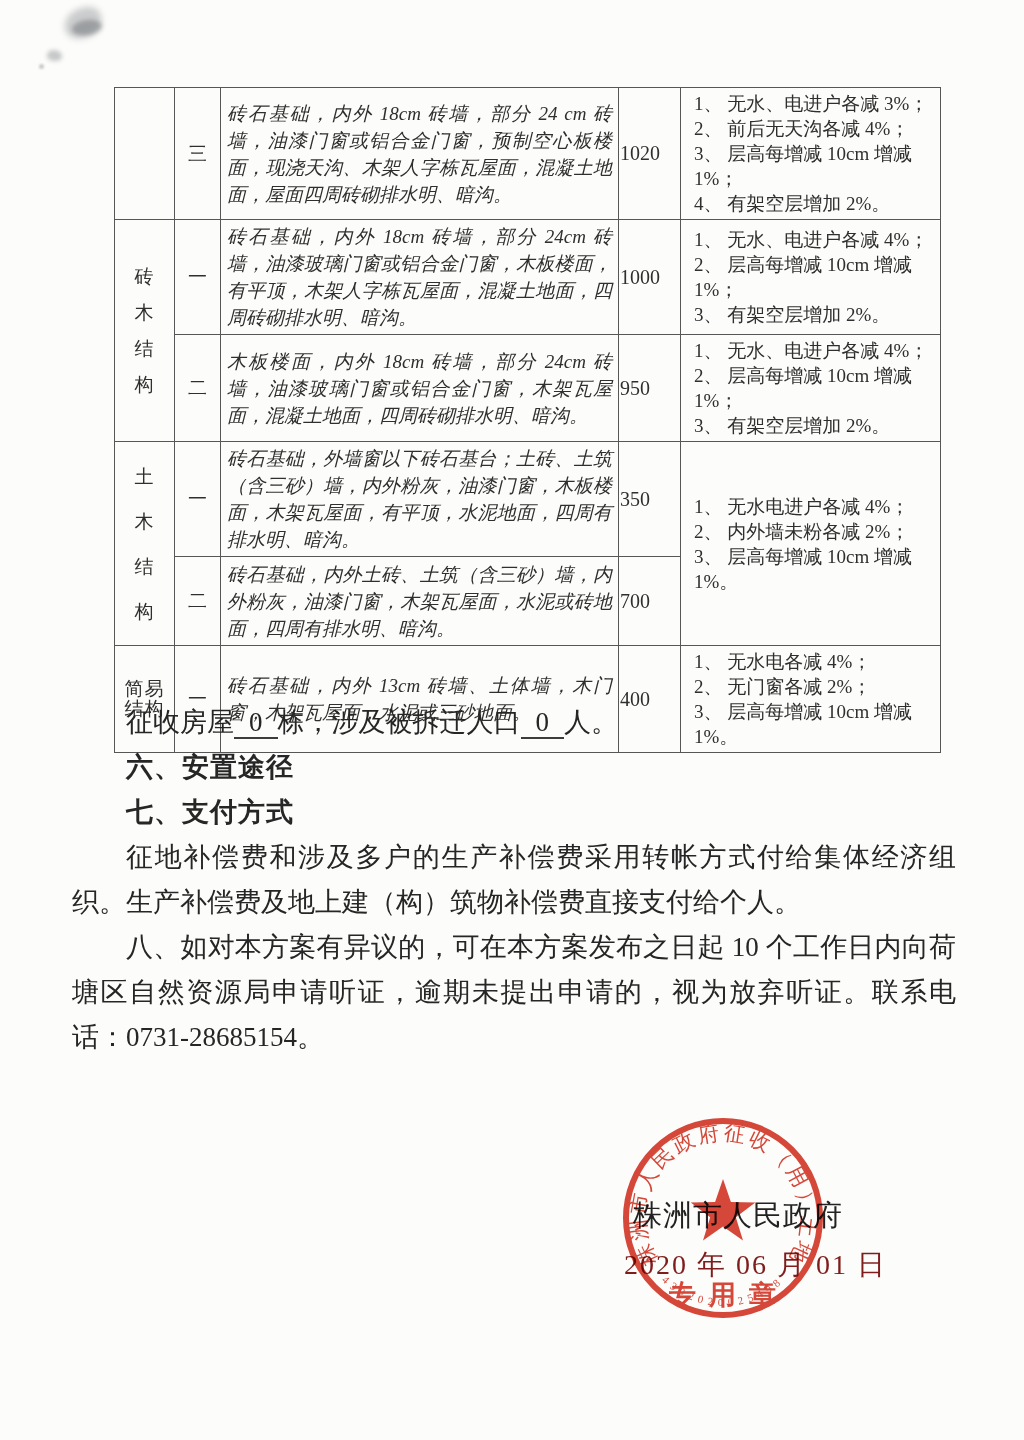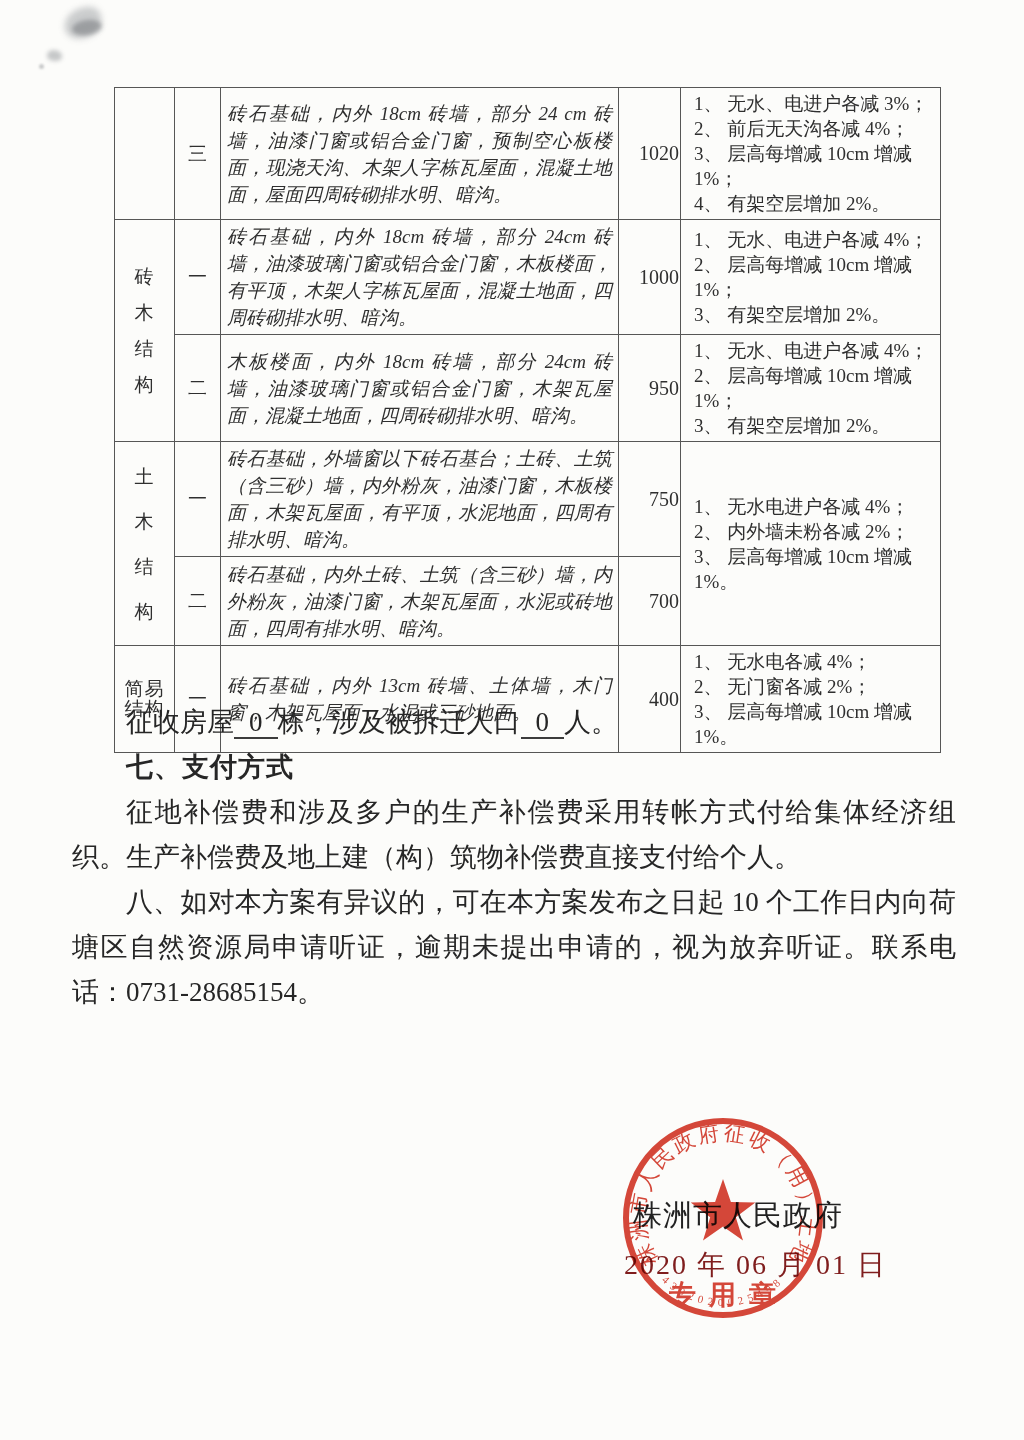--- a/index.html
+++ b/index.html
@@ -22,21 +22,21 @@
     position:absolute; left:114px; top:87px; width:826px;
     border-collapse:collapse; table-layout:fixed;
     font-size:19px; color:#2f2f2f;
   }
   .ctable td { border:1px solid #565656; vertical-align:middle; overflow:hidden; }
   .ctable .group  { text-align:center; line-height:36px; white-space:pre-line; letter-spacing:1px; }
   .ctable .group.tumu   { line-height:45px; }
   .ctable .group.jianyi { line-height:20px; }
   .ctable .grade  { text-align:center; font-size:19px; }
   .ctable .desc   { padding:3px 6px; line-height:27px; text-align:justify;font-style:italic; }
-  .ctable .price  { text-align:right; font-size:20px; }
+  .ctable .price  { text-align:left; font-size:20px; }
   .ctable .notes  { padding:3px 4px 3px 13px; line-height:25px; white-space:pre-line; }
 
   
   .textblock {
     position:absolute; left:72px; top:700px; width:884px;
     font-size:27px; line-height:45px; color:#262626; text-align:justify;
   }
   .textblock p { margin:0; text-indent:2em; }
   .textblock p.heading { font-weight:bold; letter-spacing:1px; }
   .uval { padding:0 15px; border-bottom:2px solid #3c3c3c; }
@@ -96,21 +96,21 @@
 2、 层高每增减 10cm 增减 1%；
 3、 有架空层增加 2%。</td>
     </tr>
     <tr style="height:115px">
       <td class="group tumu" rowspan="2">土
 木
 结
 构</td>
       <td class="grade">一</td>
       <td class="desc">砖石基础，外墙窗以下砖石基台；土砖、土筑（含三砂）墙，内外粉灰，油漆门窗，木板楼面，木架瓦屋面，有平顶，水泥地面，四周有排水明、暗沟。</td>
-      <td class="price">750</td>
+      <td class="price">350</td>
       <td class="notes" rowspan="2">1、 无水电进户各减 4%；
 2、 内外墙未粉各减 2%；
 3、 层高每增减 10cm 增减 1%。</td>
     </tr>
     <tr style="height:89px">
       <td class="grade">二</td>
       <td class="desc">砖石基础，内外土砖、土筑（含三砂）墙，内外粉灰，油漆门窗，木架瓦屋面，水泥或砖地面，四周有排水明、暗沟。</td>
       <td class="price">700</td>
     </tr>
     <tr style="height:83px">
@@ -121,20 +121,21 @@
       <td class="price">400</td>
       <td class="notes">1、 无水电各减 4%；
 2、 无门窗各减 2%；
 3、 层高每增减 10cm 增减 1%。</td>
     </tr>
   </tbody>
     </table>
 
   <div class="textblock">
     <p><span>征收房屋</span><span class="uval">0</span><span>栋，涉及被拆迁人口</span><span class="uval">0</span><span>人。</span></p>
+    <p class="heading">六、安置途径</p>
     <p class="heading">七、支付方式</p>
     <p>征地补偿费和涉及多户的生产补偿费采用转帐方式付给集体经济组织。生产补偿费及地上建（构）筑物补偿费直接支付给个人。</p>
     <p>八、如对本方案有异议的，可在本方案发布之日起 10 个工作日内向荷塘区自然资源局申请听证，逾期未提出申请的，视为放弃听证。联系电话：0731-28685154。</p>
   </div>
 
   <div class="issuer">株洲市人民政府</div>
   <div class="sigdate">2020 年 06 月 01 日</div>
 
   <div class="seal-wrap">
     <svg width="230" height="230" viewBox="0 0 230 230">

